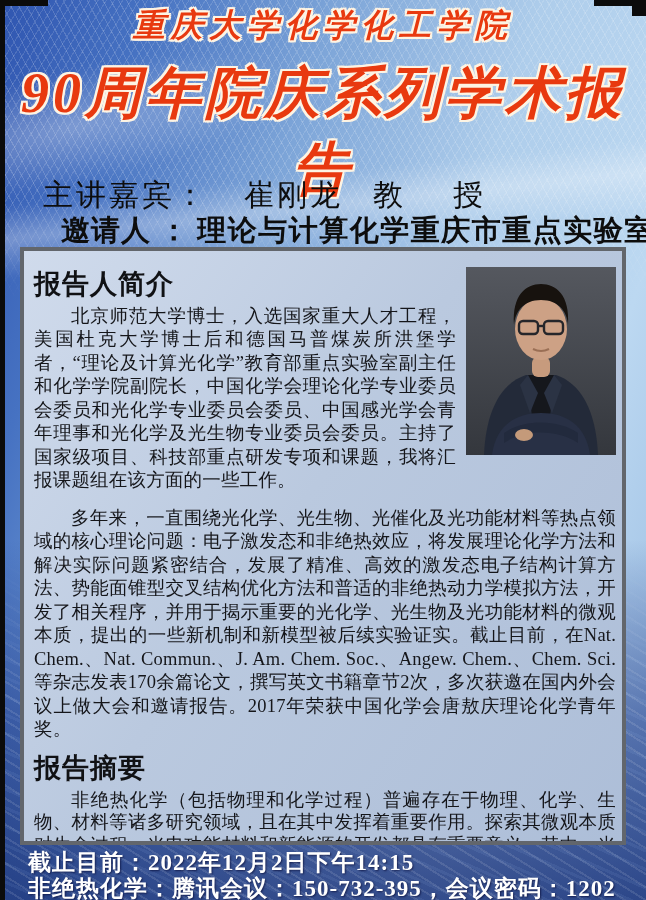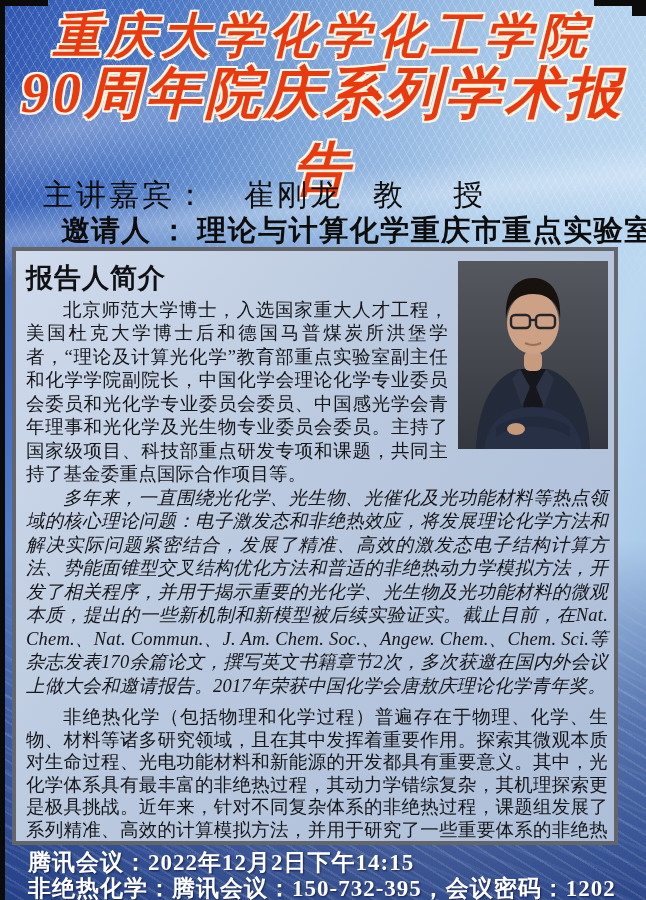--- a/index.html
+++ b/index.html
@@ -47,21 +47,21 @@
   .edge-top-b { position:absolute; right:0; top:0; width:52px; height:6px; background:#0b0b0b; }
   .edge-top-c { position:absolute; right:0; top:0; width:14px; height:16px; background:#0b0b0b; }
   
   .title-line {
     position:absolute; width:100%; text-align:center;
     font-style:italic; font-weight:bold; color:#e8390f; letter-spacing:6px;
     text-shadow:
       -2px -2px 0 #fdf4e4, 2px -2px 0 #fdf4e4, -2px 2px 0 #fdf4e4, 2px 2px 0 #fdf4e4,
       0 -2px 0 #fdf4e4, 0 2px 0 #fdf4e4, -2px 0 0 #fdf4e4, 2px 0 0 #fdf4e4;
   }
-  .t1 { top:4px;  font-size:48px; }
+  .t1 { top:4px;  font-size:32px; }
   .t2 { top:56px; font-size:56px; letter-spacing:4px; }
   .subtitle {
     position:absolute; top:112px; width:100%; text-align:center;
     font-style:italic; font-weight:bold; font-size:34px; color:#3a3ace; letter-spacing:8px;
     text-shadow:
       -1.5px -1.5px 0 #eef3fb, 1.5px -1.5px 0 #eef3fb, -1.5px 1.5px 0 #eef3fb, 1.5px 1.5px 0 #eef3fb;
   }
   
   .speaker-row {
     position:absolute; top:175px; left:43px; white-space:nowrap;
@@ -69,41 +69,41 @@
   }
   .speaker-row .name  { margin-left:36px; }
   .speaker-row .stitle{ margin-left:30px; letter-spacing:10px; }
   .inviter-row {
     position:absolute; top:211px; left:61px; white-space:nowrap;
     font-size:29px; font-weight:600; color:#0d0d0d; letter-spacing:1px;
   }
   .inviter-row .ivalue { margin-left:8px; letter-spacing:1.5px; }
   
   .content-box {
-    position:absolute; left:12px; top:247px; width:606px; height:598px;
+    position:absolute; left:20px; top:247px; width:606px; height:598px;
     border:4px solid #62666c;
     background:linear-gradient(125deg, #d0dbec 0%, #bac9df 45%, #adbed8 100%);
-    padding:8px 6px 0 10px;
+    padding:14px 6px 0 10px;
     overflow:hidden;
   }
   .sec-heading {
     font-family:"Liberation Sans","DejaVu Sans",sans-serif;
     font-size:27px; font-weight:bold; color:#101114; letter-spacing:1px;
     margin:1px 0 3px 0;
   }
   .photo-float {
     float:right; width:150px; height:188px; margin:2px 0 8px 10px;
     background:#43464d; overflow:hidden;
   }
   .photo-float svg { display:block; width:100%; height:100%; }
   .para {
     font-size:18.5px; line-height:1.27; color:#15161a;
     text-align:justify; text-indent:2em; letter-spacing:0.2px;
   }
-  .para + .para { margin-top:0;font-style:italic; }
+  .para + .para { margin-top:14px; }
   .abstract-para { line-height:1.22; }
   .abstract-block { margin-top:8px; clear:none; }
   
   .footer-line {
     position:absolute; left:28px; white-space:nowrap;
     color:#ffffff; font-size:23px; font-weight:bold; letter-spacing:1px;
     text-shadow:1px 1px 2px rgba(0,0,40,0.6);
   }
   .f1 { top:847px; }
   .f2 { top:873px; }
@@ -163,28 +163,29 @@
 
         <rect x="53" y="54" width="19" height="13" rx="4" fill="none" stroke="#26262a" stroke-width="2.4"></rect>
         <rect x="78" y="54" width="19" height="13" rx="4" fill="none" stroke="#26262a" stroke-width="2.4"></rect>
         <line x1="72" y1="59" x2="78" y2="59" stroke="#26262a" stroke-width="2.4"></line>
 
         <path d="M67,82 Q75,86 83,82" fill="none" stroke="#9a6f55" stroke-width="2"></path>
       </svg>
     </div>
 
     <div class="sec-heading">报告人简介</div>
-    <p class="para">北京师范大学博士，入选国家重大人才工程，美国杜克大学博士后和德国马普煤炭所洪堡学者，“理论及计算光化学”教育部重点实验室副主任和化学学院副院长，中国化学会理论化学专业委员会委员和光化学专业委员会委员、中国感光学会青年理事和光化学及光生物专业委员会委员。主持了国家级项目、科技部重点研发专项和课题，共同主持了基金委重点国际合作项目等。</p>
+    <p class="para">北京师范大学博士，入选国家重大人才工程，美国杜克大学博士后和德国马普煤炭所洪堡学者，“理论及计算光化学”教育部重点实验室副主任和化学学院副院长，中国化学会理论化学专业委员会委员和光化学专业委员会委员、中国感光学会青年理事和光化学及光生物专业委员会委员。主持了国家级项目、科技部重点研发专项和课题，我将汇报课题组在该方面的一些工作。</p>
     <p class="para">多年来，一直围绕光化学、光生物、光催化及光功能材料等热点领域的核心理论问题：电子激发态和非绝热效应，将发展理论化学方法和解决实际问题紧密结合，发展了精准、高效的激发态电子结构计算方法、势能面锥型交叉结构优化方法和普适的非绝热动力学模拟方法，开发了相关程序，并用于揭示重要的光化学、光生物及光功能材料的微观本质，提出的一些新机制和新模型被后续实验证实。截止目前，在Nat. Chem.、Nat. Commun.、J. Am. Chem. Soc.、Angew. Chem.、Chem. Sci.等杂志发表170余篇论文，撰写英文书籍章节2次，多次获邀在国内外会议上做大会和邀请报告。2017年荣获中国化学会唐敖庆理论化学青年奖。</p>
 
     <div class="abstract-block">
+      <div class="sec-heading">报告摘要</div>
       <p class="para abstract-para">非绝热化学（包括物理和化学过程）普遍存在于物理、化学、生物、材料等诸多研究领域，且在其中发挥着重要作用。探索其微观本质对生命过程、光电功能材料和新能源的开发都具有重要意义。其中，光化学体系具有最丰富的非绝热过程，其动力学错综复杂，其机理探索更是极具挑战。近年来，针对不同复杂体系的非绝热过程，课题组发展了系列精准、高效的计算模拟方法，并用于研究了一些重要体系的非绝热效应，揭示了微观层面的新机制和新模型。在本报告中，我将汇报课题组在该方面的一些工作。</p>
     </div>
   </div>
 
   <div class="footer-line f1">
-    <span>腾讯会议：</span><span>2022年12月2日下午14:15</span>
+    <span>截止目前：</span><span>2022年12月2日下午14:15</span>
   </div>
   <div class="footer-line f2">
     <span>非绝热化学：</span><span>腾讯会议：150-732-395，会议密码：1202</span>
   </div>
 
 </div>
 
 </body></html>

